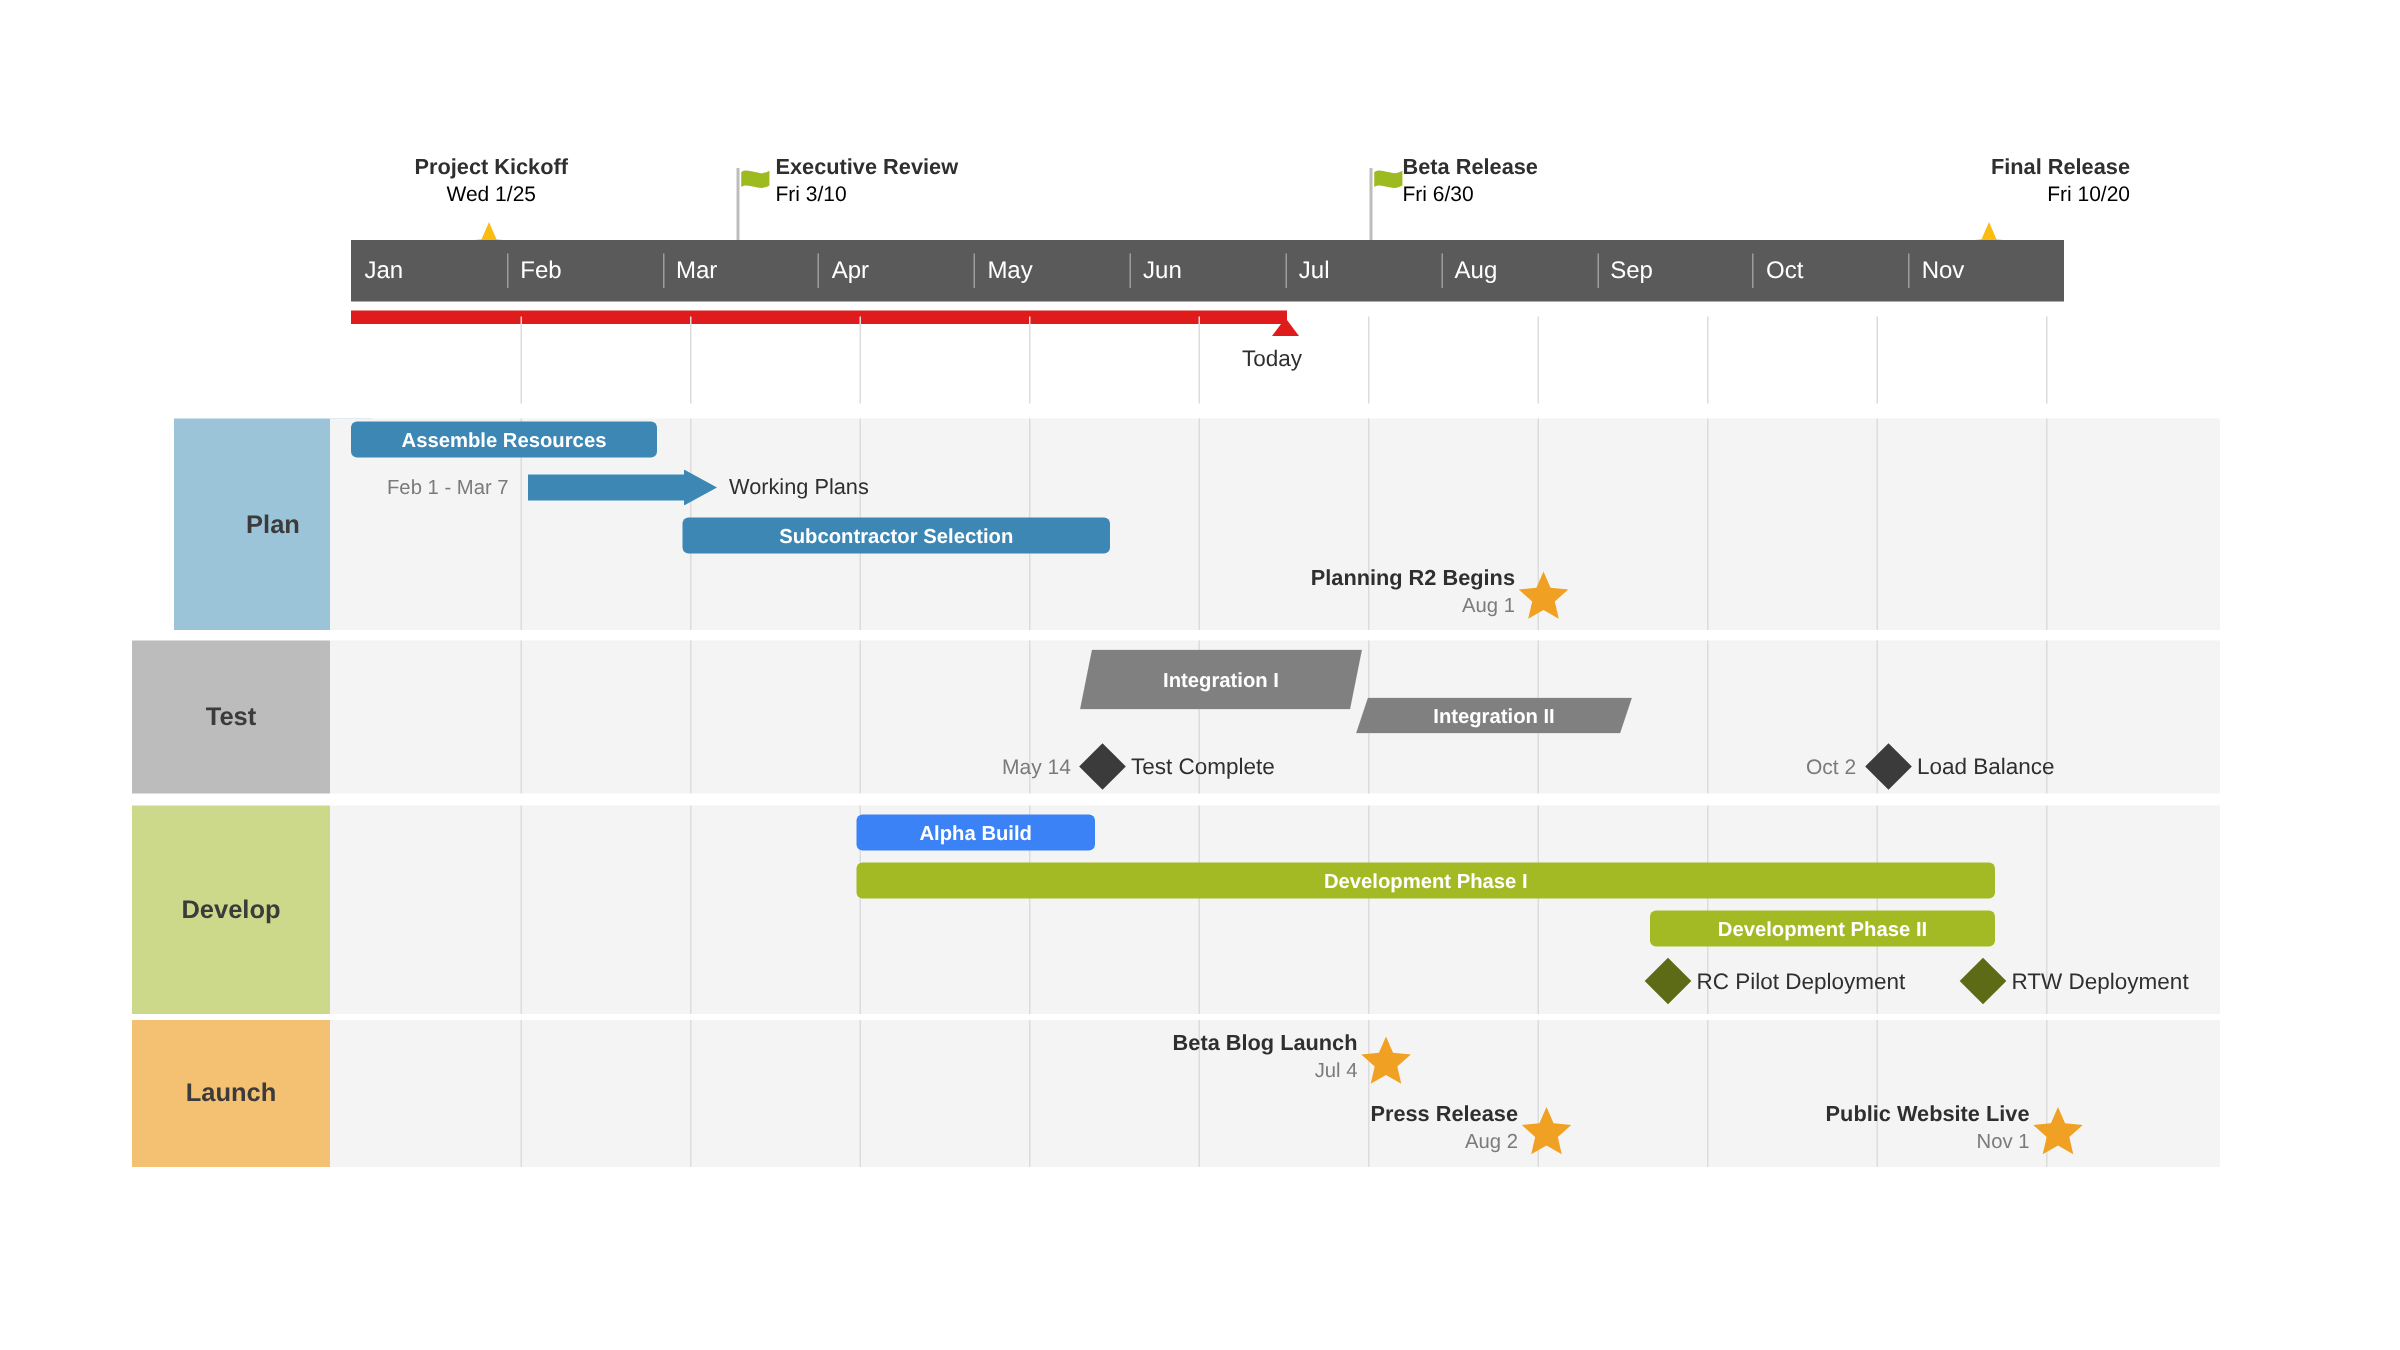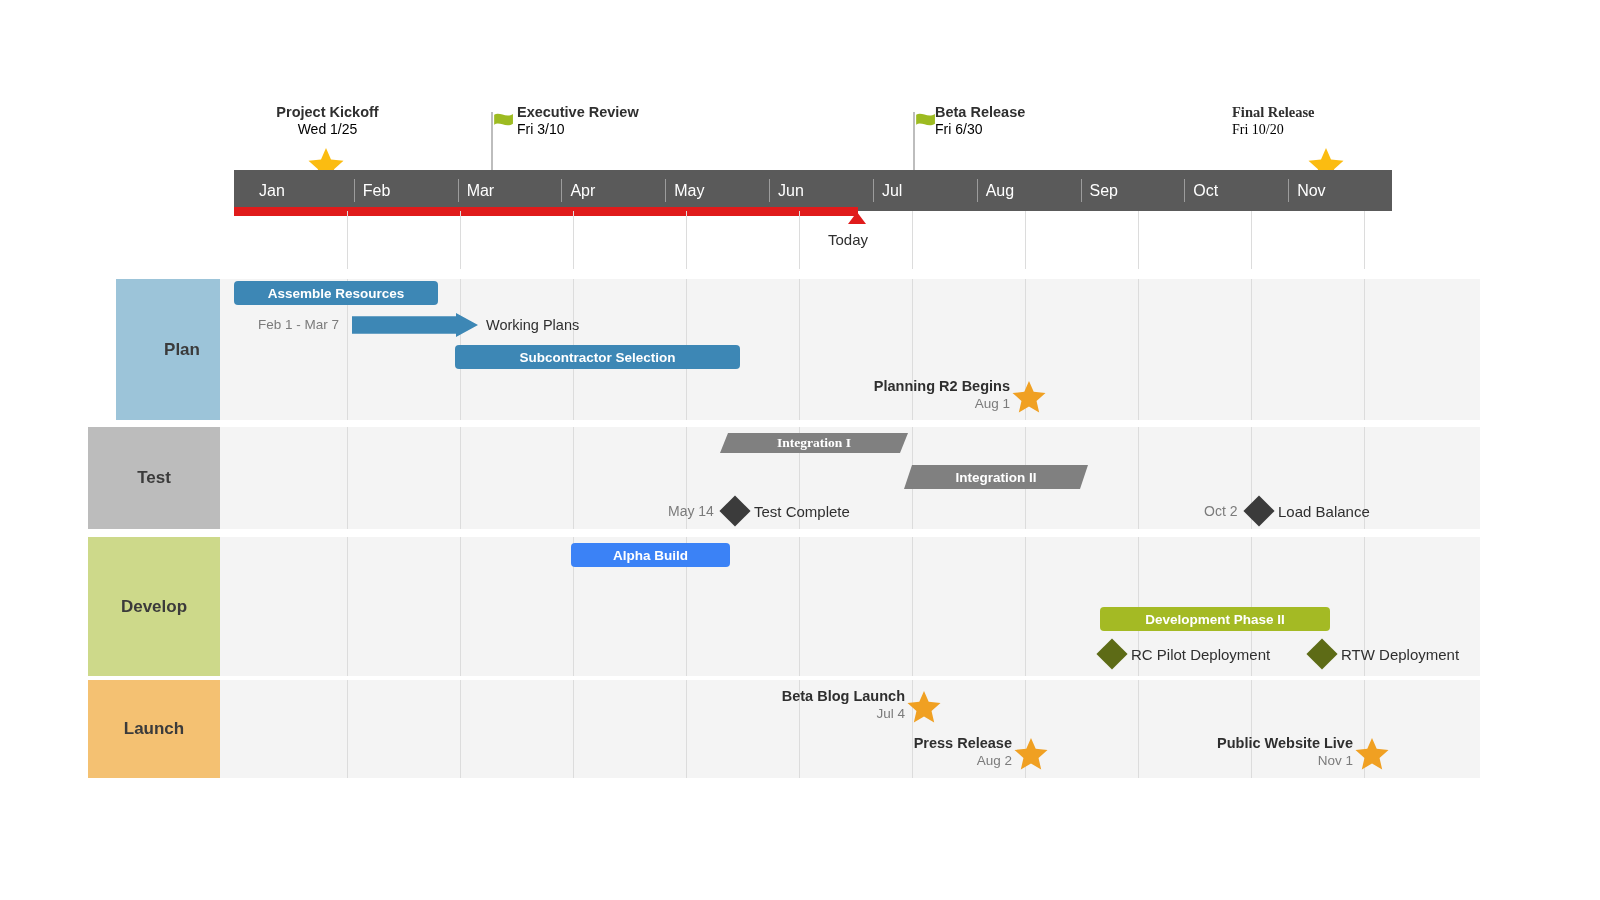--- a/index.html
+++ b/index.html
@@ -121,29 +121,29 @@
 
   <div class="ms-stem" style="left:913px;top:112px;height:60px;"></div>
   <svg class="flag" style="left:915px;top:113px;" width="22" height="19" viewBox="0 0 22 19">
     <path d="M0,2 C6,-2 13,6 21,1 L21,12 C13,17 6,9 0,13 Z" fill="#9dbb21"></path>
   </svg>
   <div class="top-ms align-left" style="left:935px;top:104px;">
     <div class="ms-title">Beta Release</div>
     <div class="ms-date">Fri 6/30</div>
   </div>
 
-  <div class="top-ms" style="left:1232px;top:104px;width:188px;text-align:left;font-family:Liberation Serif, serif;">
+  <div class="top-ms" style="left:1232px;top:104px;width:188px;text-align:right;">
     <div class="ms-title">Final Release</div>
     <div class="ms-date">Fri 10/20</div>
   </div>
   <svg class="star" style="left:1308px;top:147px;" width="36" height="35" viewBox="0 0 36 35">
     <polygon points="18,1 23,12.5 35.5,13.8 26,22.2 28.8,34.5 18,28.2 7.2,34.5 10,22.2 0.5,13.8 13,12.5" fill="#fbbc11"></polygon>
   </svg>
 
-  <div class="tl-header" style="left:234px;top:170px;width:1142px;height:41px;padding-left:16px;">
+  <div class="tl-header" style="left:234px;top:160px;width:1142px;height:41px;">
     <div class="tl-month" style="width:113px;">
       <span class="mlabel">Jan</span>
       </div>
     <div class="tl-month divided" style="width:113px;">
       <span class="mlabel">Feb</span>
       </div>
     <div class="tl-month divided" style="width:113px;">
       <span class="mlabel">Mar</span>
       </div>
     <div class="tl-month divided" style="width:113px;">
@@ -230,21 +230,21 @@
   <div class="gridline" style="left:460px;top:427px;height:102px;"></div>
   <div class="gridline" style="left:573px;top:427px;height:102px;"></div>
   <div class="gridline" style="left:686px;top:427px;height:102px;"></div>
   <div class="gridline" style="left:799px;top:427px;height:102px;"></div>
   <div class="gridline" style="left:912px;top:427px;height:102px;"></div>
   <div class="gridline" style="left:1025px;top:427px;height:102px;"></div>
   <div class="gridline" style="left:1138px;top:427px;height:102px;"></div>
   <div class="gridline" style="left:1251px;top:427px;height:102px;"></div>
   <div class="gridline" style="left:1364px;top:427px;height:102px;"></div>
 
-  <div class="bar chev" style="left:720px;top:433px;width:188px;height:20px;background:#808080;font-family:Liberation Serif, serif;">
+  <div class="bar chev" style="left:720px;top:433px;width:188px;height:40px;background:#808080;">
     <span>Integration I</span>
   </div>
   <div class="bar chev" style="left:904px;top:465px;width:184px;height:24px;background:#808080;">
     <span>Integration II</span>
   </div>
 
   <div class="dia-date" style="left:668px;top:503px;">May 14</div>
   <div class="diamond" style="left:724px;top:500px;width:22px;height:22px;background:#3b3b3b;"></div>
   <div class="dia-label" style="left:754px;top:503px;">Test Complete</div>
 
@@ -263,20 +263,23 @@
   <div class="gridline" style="left:799px;top:537px;height:139px;"></div>
   <div class="gridline" style="left:912px;top:537px;height:139px;"></div>
   <div class="gridline" style="left:1025px;top:537px;height:139px;"></div>
   <div class="gridline" style="left:1138px;top:537px;height:139px;"></div>
   <div class="gridline" style="left:1251px;top:537px;height:139px;"></div>
   <div class="gridline" style="left:1364px;top:537px;height:139px;"></div>
 
   <div class="bar" style="left:571px;top:543px;width:159px;height:24px;background:#3b82f6;">
     <span>Alpha Build</span>
   </div>
+  <div class="bar" style="left:571px;top:575px;width:759px;height:24px;background:#a4ba24;">
+    <span>Development Phase I</span>
+  </div>
   <div class="bar" style="left:1100px;top:607px;width:230px;height:24px;background:#a4ba24;">
     <span>Development Phase II</span>
   </div>
 
   <div class="diamond" style="left:1101px;top:643px;width:22px;height:22px;background:#5d6b16;"></div>
   <div class="dia-label" style="left:1131px;top:646px;">RC Pilot Deployment</div>
 
   <div class="diamond" style="left:1311px;top:643px;width:22px;height:22px;background:#5d6b16;"></div>
   <div class="dia-label" style="left:1341px;top:646px;">RTW Deployment</div>
 

